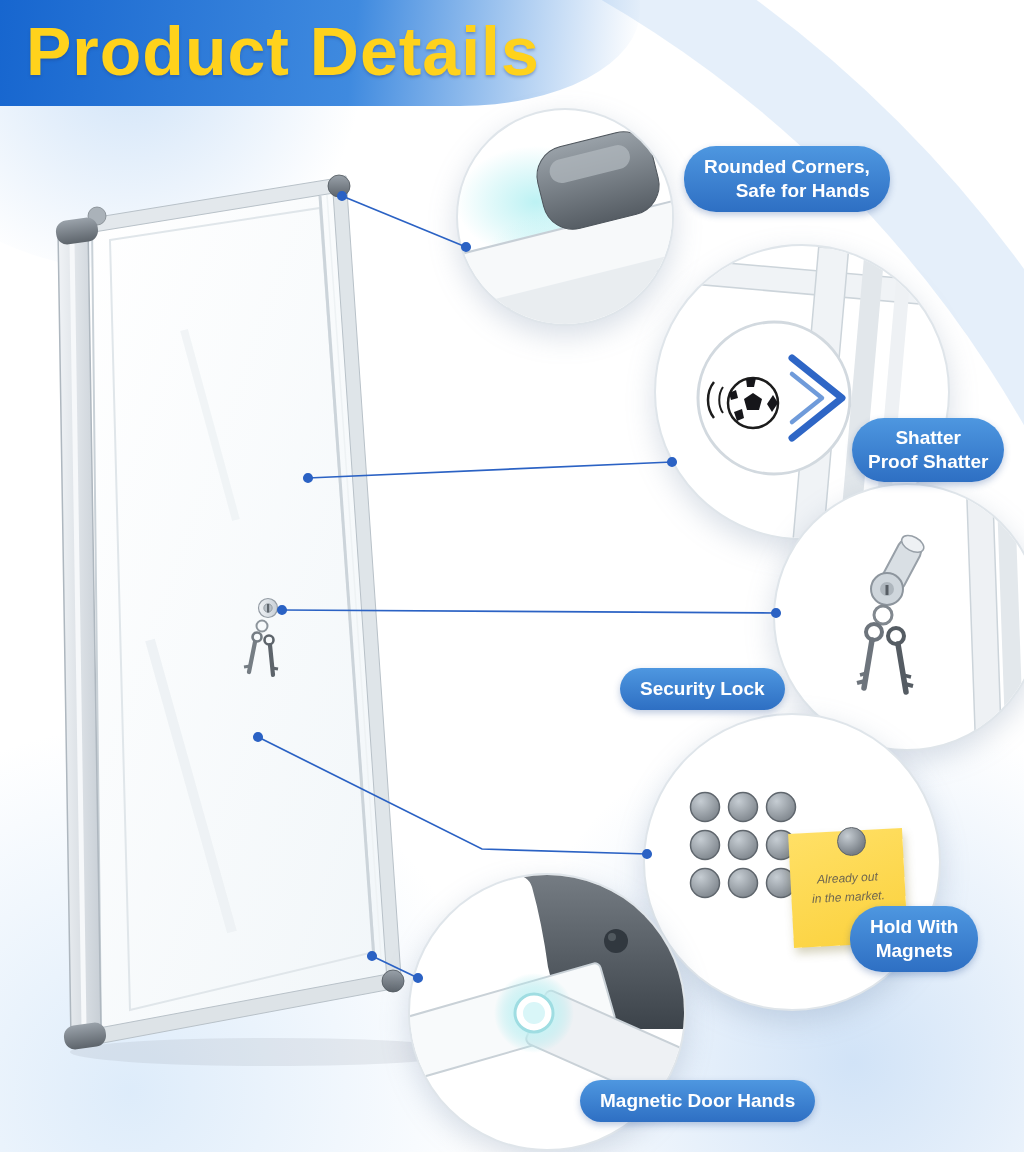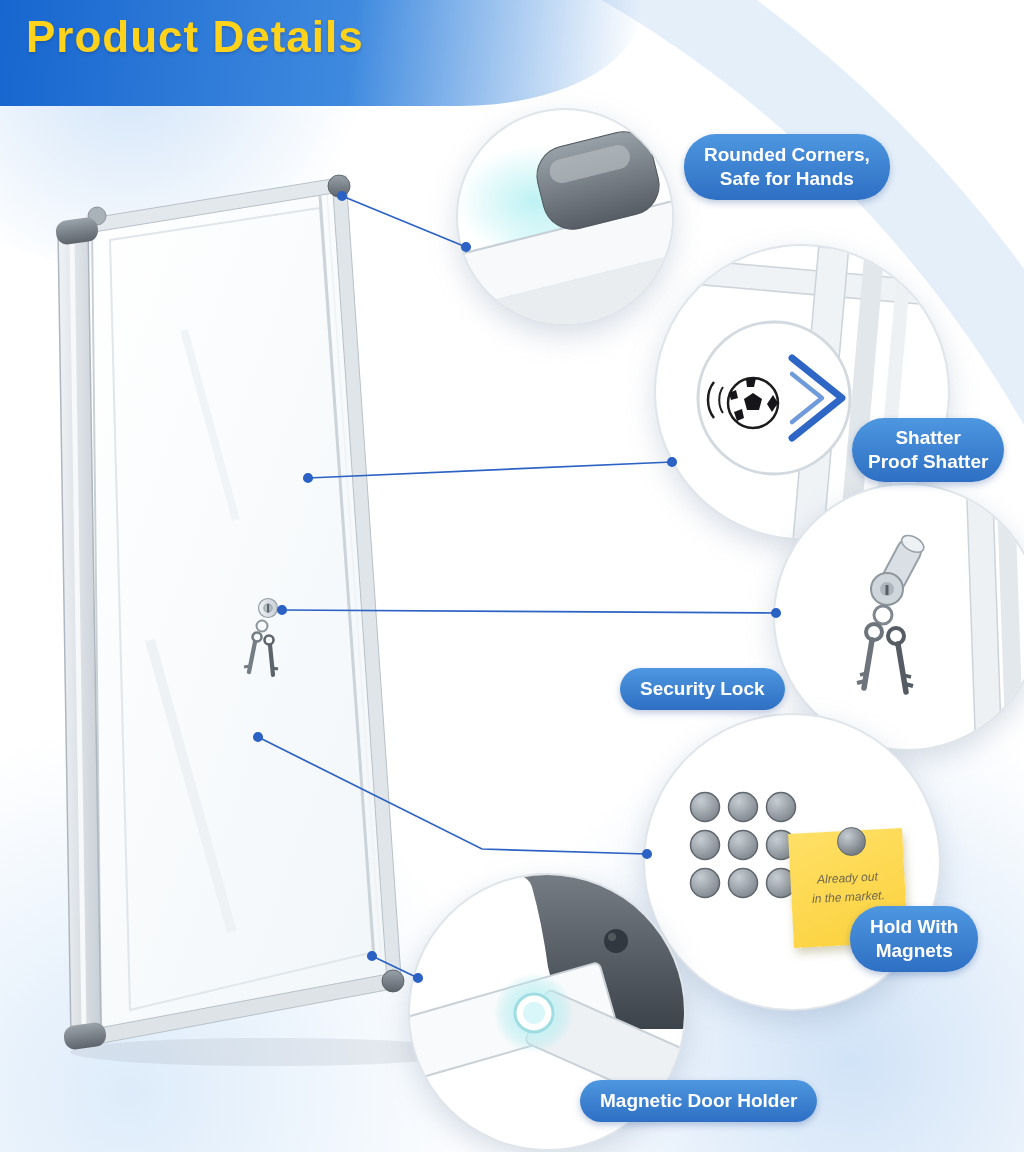--- a/index.html
+++ b/index.html
@@ -19,21 +19,21 @@
   .bg-tl { position:absolute; left:-130px; top:-150px; width:520px; height:420px; border-radius:50%;
     background:radial-gradient(circle, rgba(120,175,235,.35), rgba(120,175,235,0) 70%); z-index:0; }
   
   .banner {
     position:absolute; left:0; top:0; width:640px; height:106px; z-index:2;
     background:linear-gradient(96deg, #1766cf 0%, #3f8adf 55%, rgba(142,193,240,0) 99%);
     border-bottom-right-radius:180px 95px;
   }
   .title {
     position:absolute; left:26px; top:12px; z-index:3;
-    font-size:44px; font-weight:800; letter-spacing:1px;
+    font-size:68px; font-weight:800; letter-spacing:1px;
     color:#ffd21c; text-shadow:0 2px 3px rgba(30,60,130,.35);
     white-space:pre-line;
   }
   
   .board-svg { position:absolute; inset:0; z-index:1; }
   .connector-svg { position:absolute; inset:0; z-index:4; pointer-events:none; }
   
   .callout {
     position:absolute; border-radius:50%; background:#ffffff;
     border:2px solid #dfe5ea; box-shadow:0 10px 28px rgba(120,140,170,.28);
@@ -60,21 +60,21 @@
     border:1.5px solid #5c636a;
   }
   
   .pill {
     position:absolute; z-index:5;
     background:linear-gradient(180deg,#4e97e0,#2e6fc3);
     color:#ffffff; font-weight:bold; font-size:19px; line-height:1.25;
     padding:9px 20px; border-radius:32px; text-align:center;
     box-shadow:0 3px 7px rgba(40,80,150,.3); white-space:pre-line;
   }
-  .pill-1 { left:684px; top:134px; }
+  .pill-1 { left:684px; top:146px;text-align:right; }
   .pill-2 { left:852px; top:418px; padding:8px 16px; }
   .pill-3 { left:620px; top:668px; }
   .pill-4 { left:850px; top:906px; }
   .pill-5 { left:580px; top:1080px; }
 </style>
 </head>
 <body>
 
 <div class="canvas">
 
@@ -302,15 +302,15 @@
     </g>
   </svg>
 
   <div class="pill pill-1">Rounded Corners,
 Safe for Hands</div>
   <div class="pill pill-2">Shatter
 Proof Shatter</div>
   <div class="pill pill-3">Security Lock</div>
   <div class="pill pill-4">Hold With
 Magnets</div>
-  <div class="pill pill-5">Magnetic Door Holder</div>
+  <div class="pill pill-5">Magnetic Door Hands</div>
 
 </div>
 
 </body></html>

